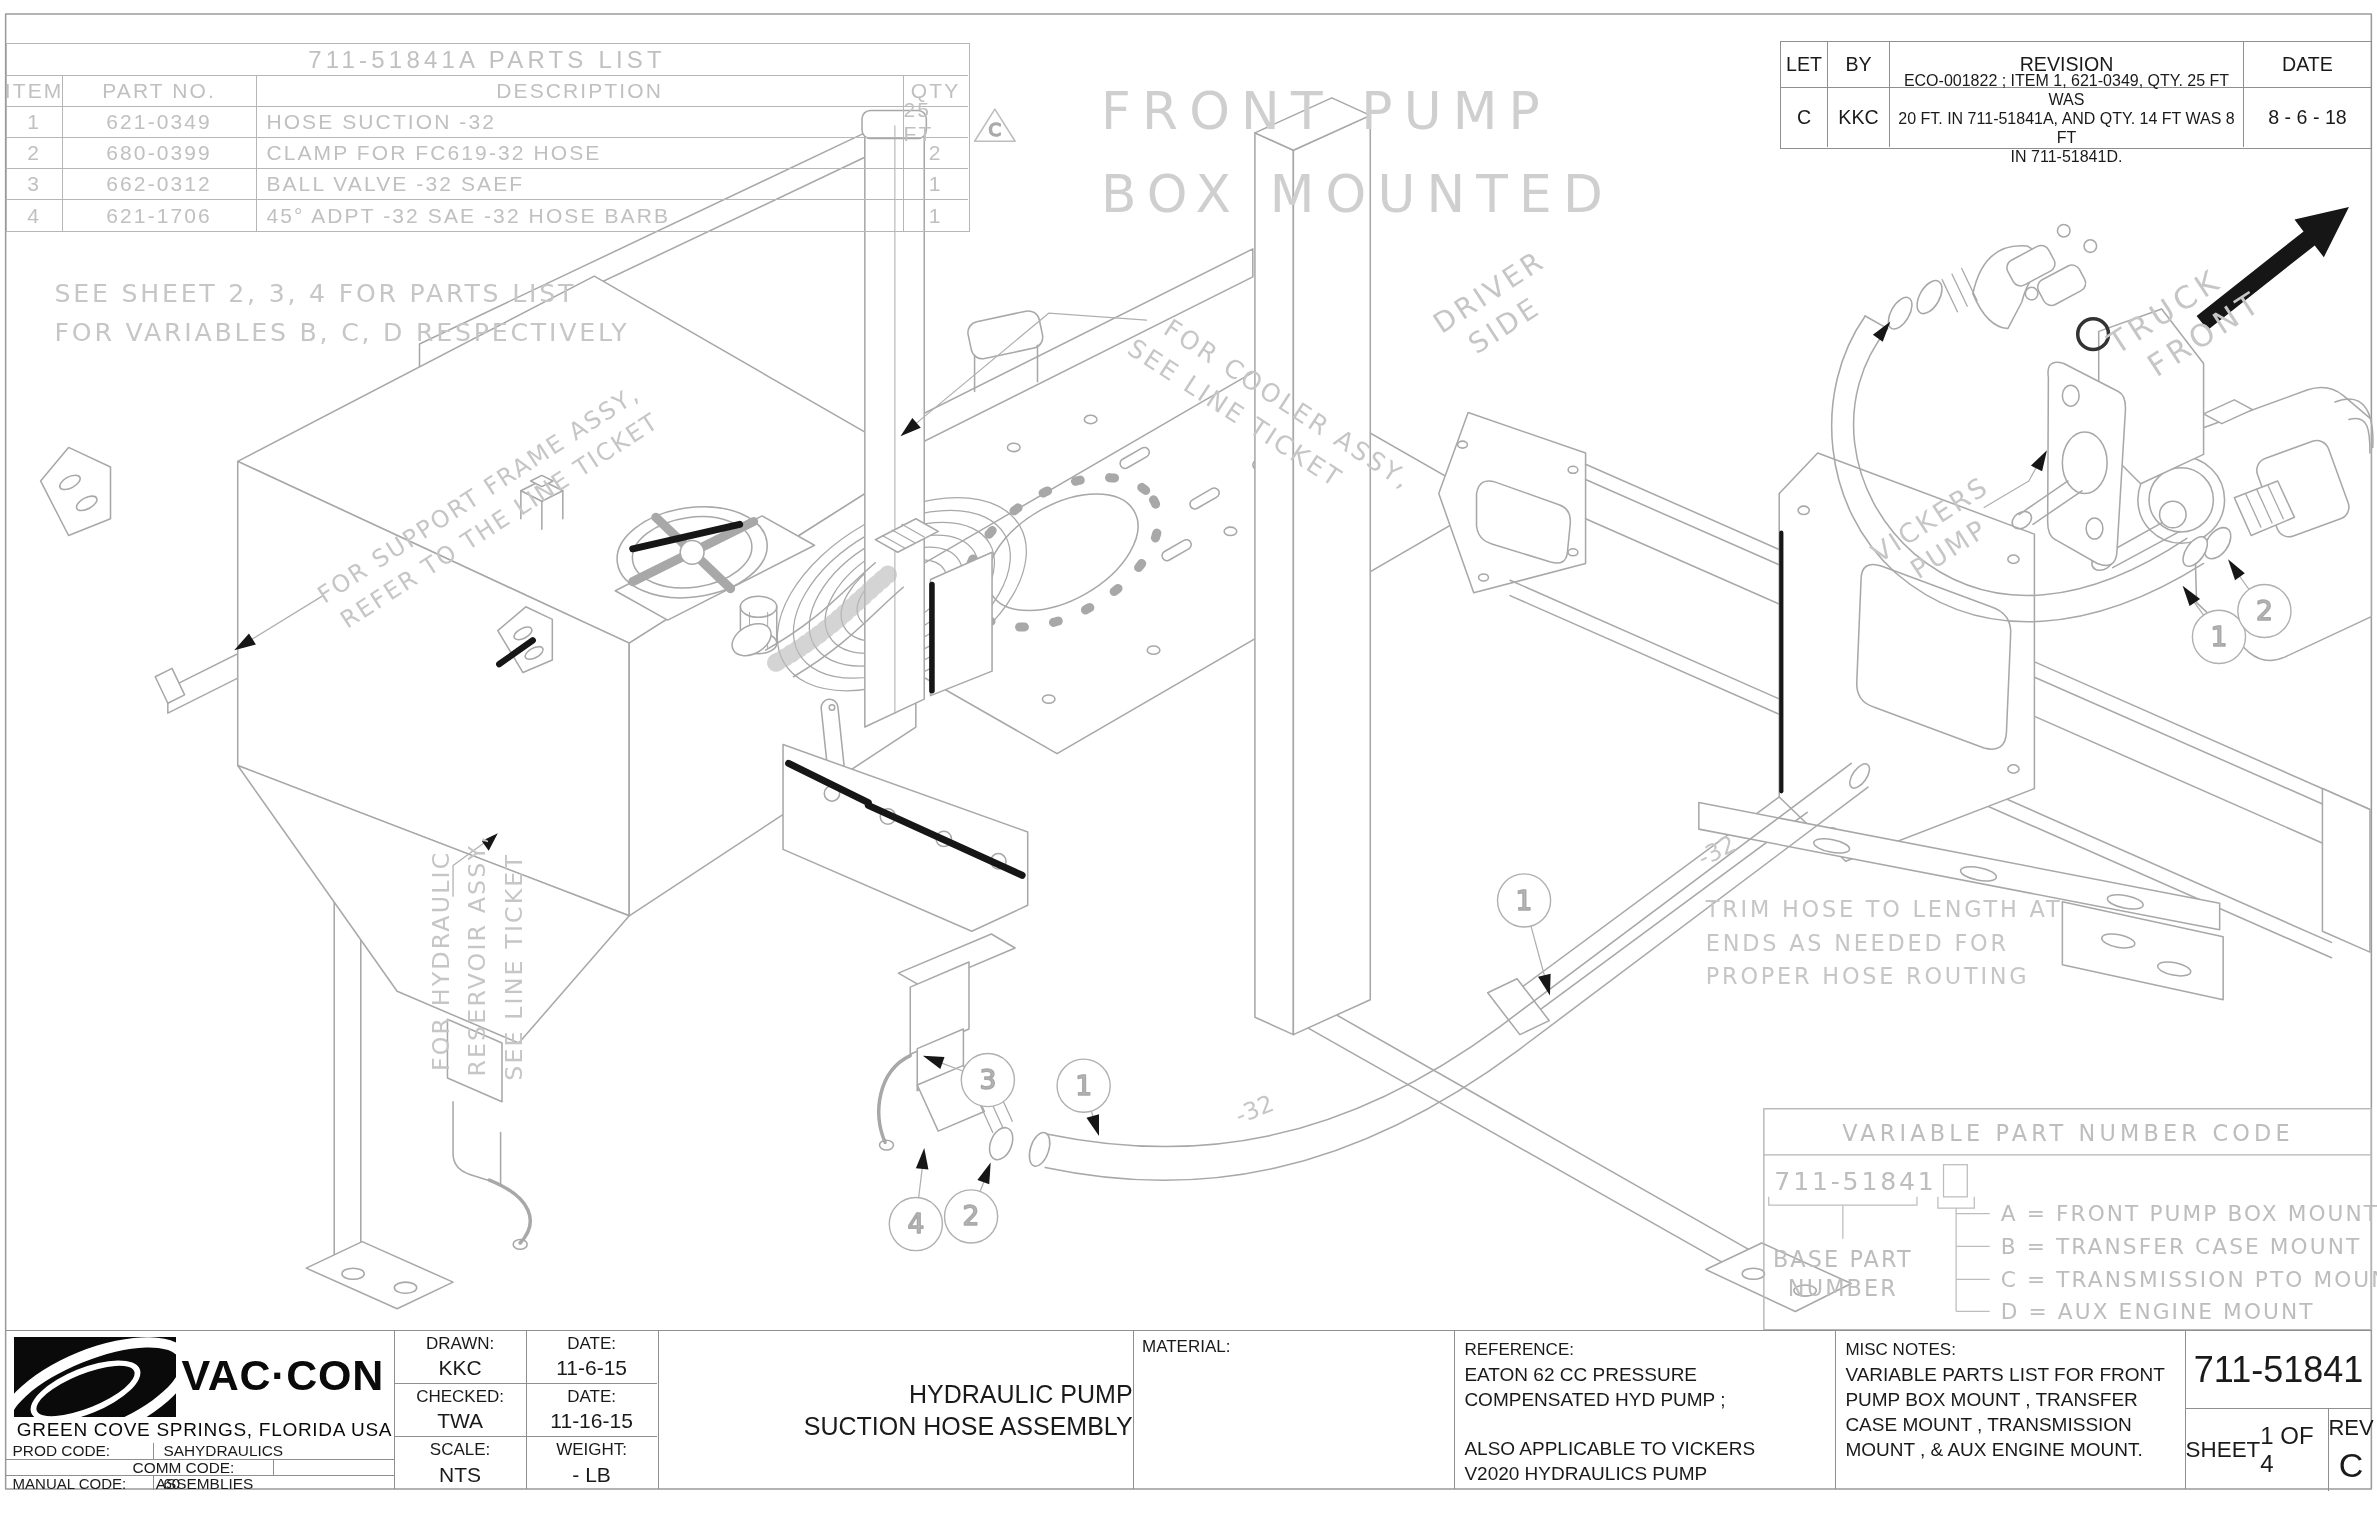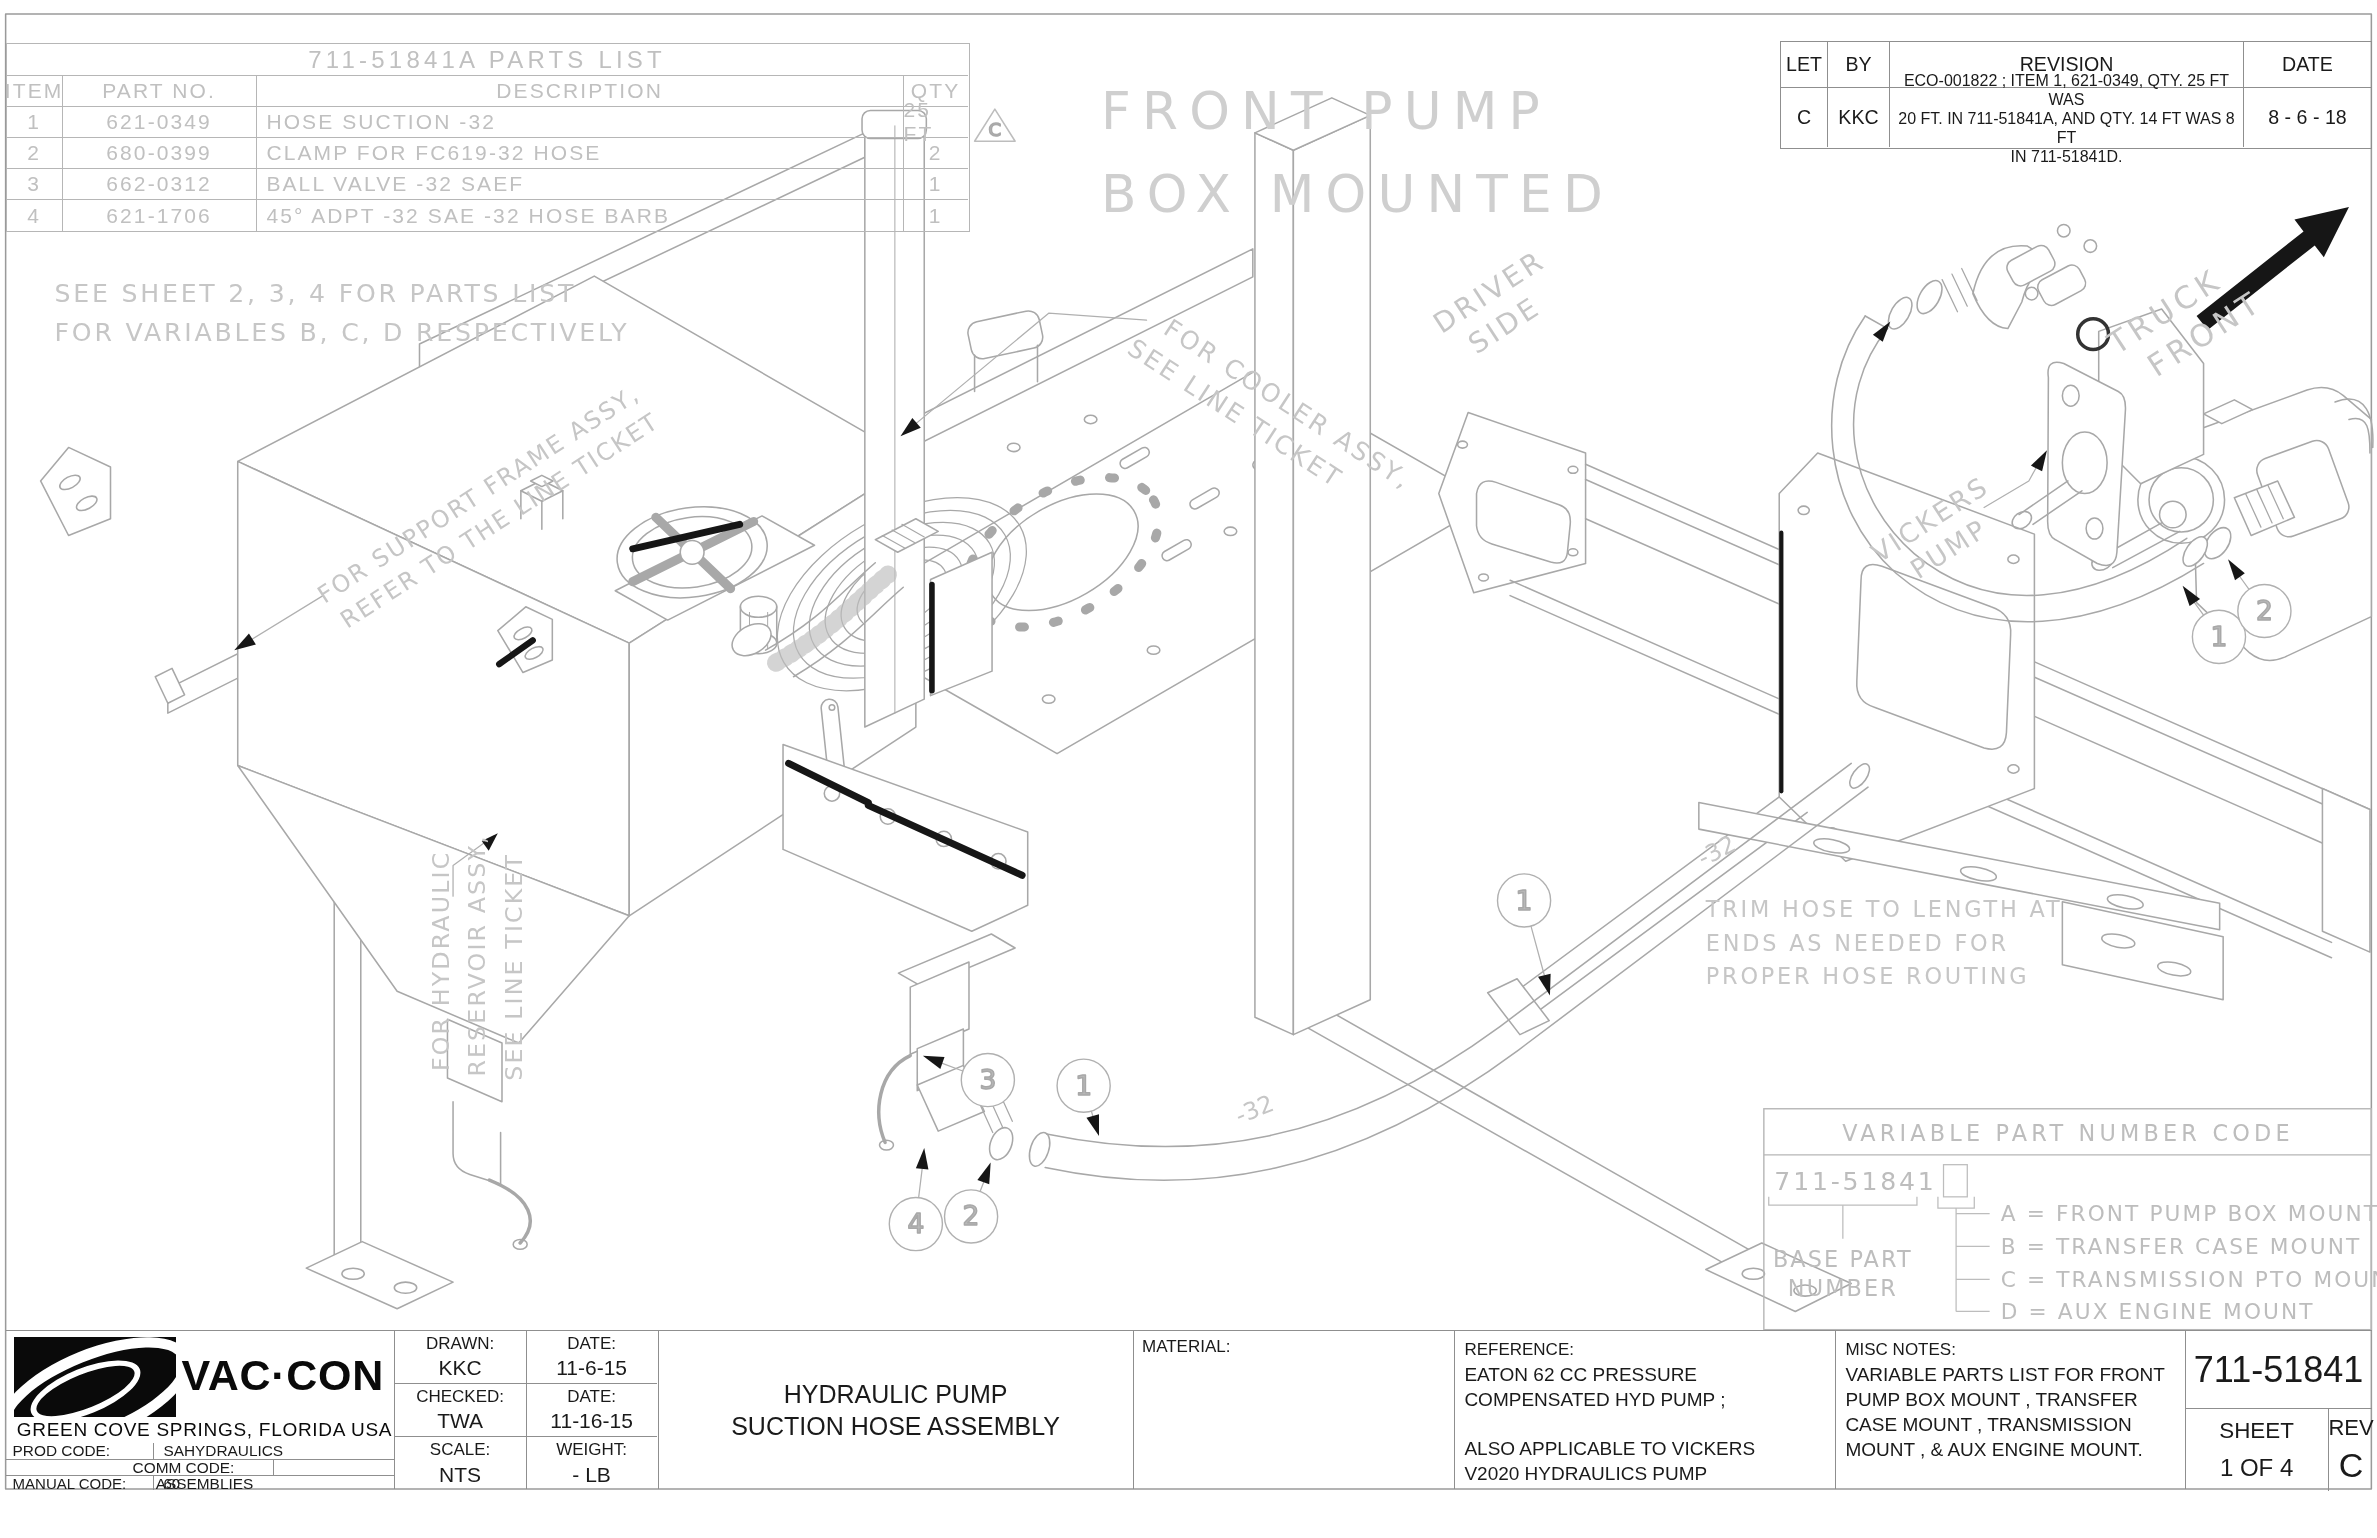--- a/index.html
+++ b/index.html
@@ -498,21 +498,21 @@
     <div class="trow" style="top:53px;height:53px;">
       <span class="lbl">DATE:</span>
       <span class="val">11-16-15</span>
     </div>
     <div class="trow" style="top:106px;height:53px;border-bottom:none;">
       <span class="lbl">WEIGHT:</span>
       <span class="val">- LB</span>
     </div>
   </div>
 
-  <div class="sec" style="left:652px;width:475px;display:flex;flex-direction:column;align-items:center;justify-content:center;">
+  <div class="sec" style="left:652px;width:475px;display:flex;flex-direction:column;align-items:flex-end;justify-content:center;">
     <div style="font-size:25px;line-height:32px;">HYDRAULIC PUMP</div>
     <div style="font-size:25px;line-height:32px;">SUCTION HOSE ASSEMBLY</div>
   </div>
 
   <div class="sec" style="left:1127px;width:335px;padding:5.6px 8.4px;">
     <span class="lbl">MATERIAL:</span>
   </div>
 
   <div class="sec" style="left:1448px;width:366px;padding:5.6px 9.8px;font-size:19px;line-height:25px;">
     <div class="lbl">REFERENCE:</div>
@@ -526,21 +526,21 @@
   <div class="sec" style="left:1829px;width:350px;padding:5.6px 9.8px;font-size:19px;line-height:25px;">
     <div class="lbl">MISC NOTES:</div>
     <div>VARIABLE PARTS LIST FOR FRONT</div>
     <div>PUMP BOX MOUNT , TRANSFER</div>
     <div>CASE MOUNT , TRANSMISSION</div>
     <div>MOUNT , &amp; AUX ENGINE MOUNT.</div>
   </div>
 
   <div class="sec" style="left:2179px;width:187px;">
     <div class="abs" style="left:0;top:0;width:100%;height:78px;border-bottom:1.4px solid #8f8f8f;display:flex;align-items:center;justify-content:center;font-size:36px;">711-51841</div>
-    <div class="abs" style="left:0;top:78px;width:143px;height:82px;border-right:1.4px solid #8f8f8f;display:flex;flex-direction:column;align-items:center;justify-content:space-evenly;">
+    <div class="abs" style="left:0;top:78px;width:143px;height:82px;border-right:1.4px solid #8f8f8f;display:flex;flex-direction:row;align-items:center;justify-content:space-evenly;">
       <span style="font-size:22.4px;">SHEET</span>
       <span style="font-size:24px;">1 OF 4</span>
     </div>
     <div class="abs" style="left:144px;top:78px;width:43px;height:82px;display:flex;flex-direction:column;align-items:center;justify-content:space-evenly;">
       <span style="font-size:22px;">REV</span>
       <span style="font-size:34px;">C</span>
     </div>
   </div>
 </div>
 

